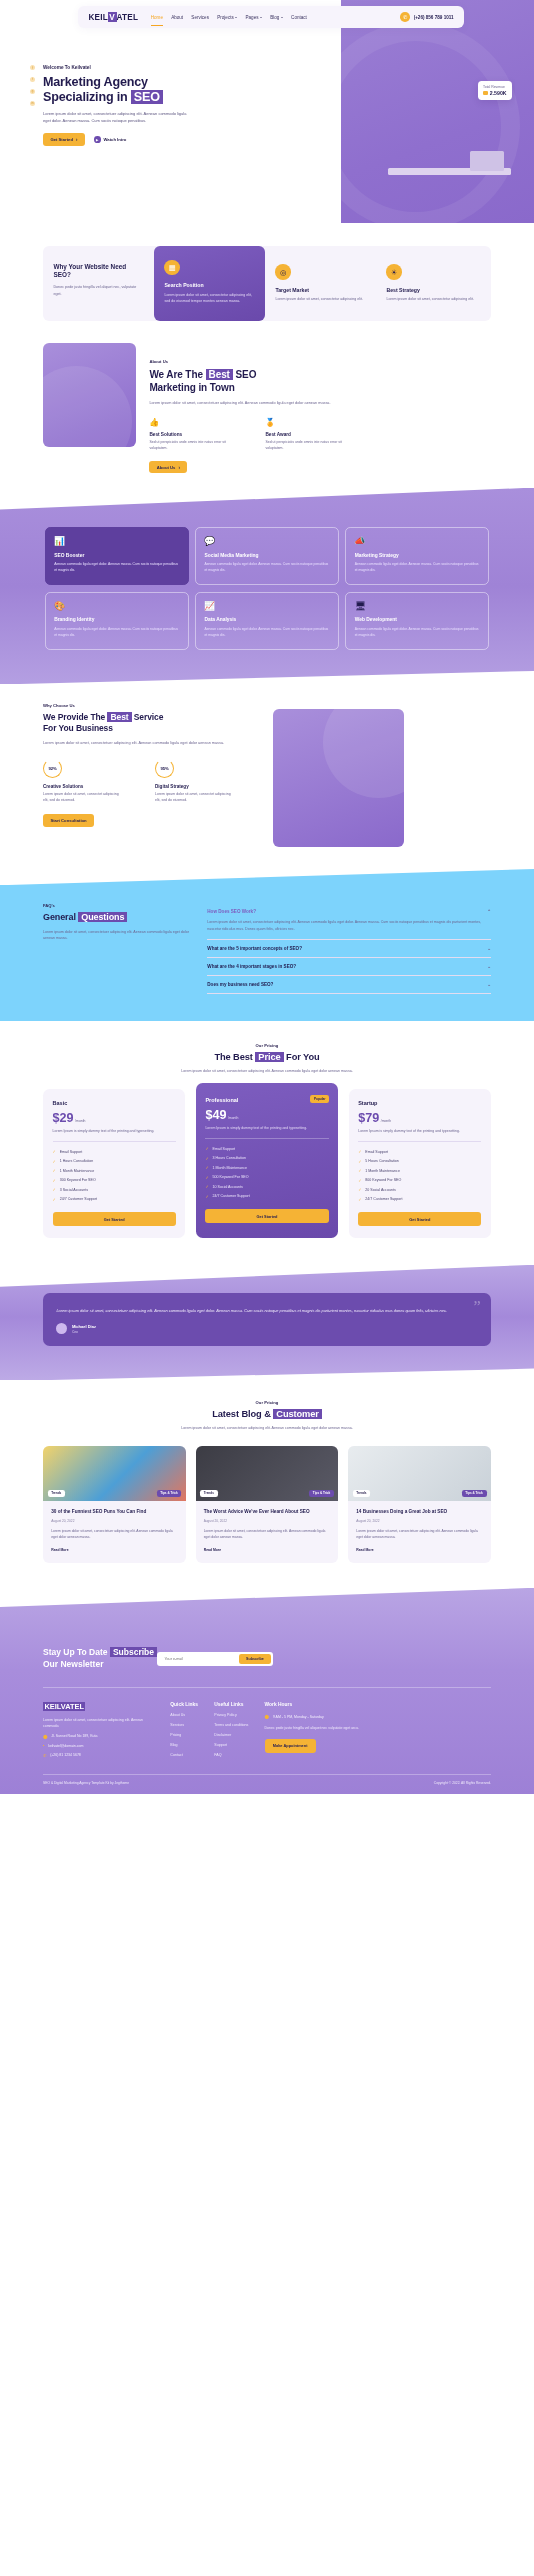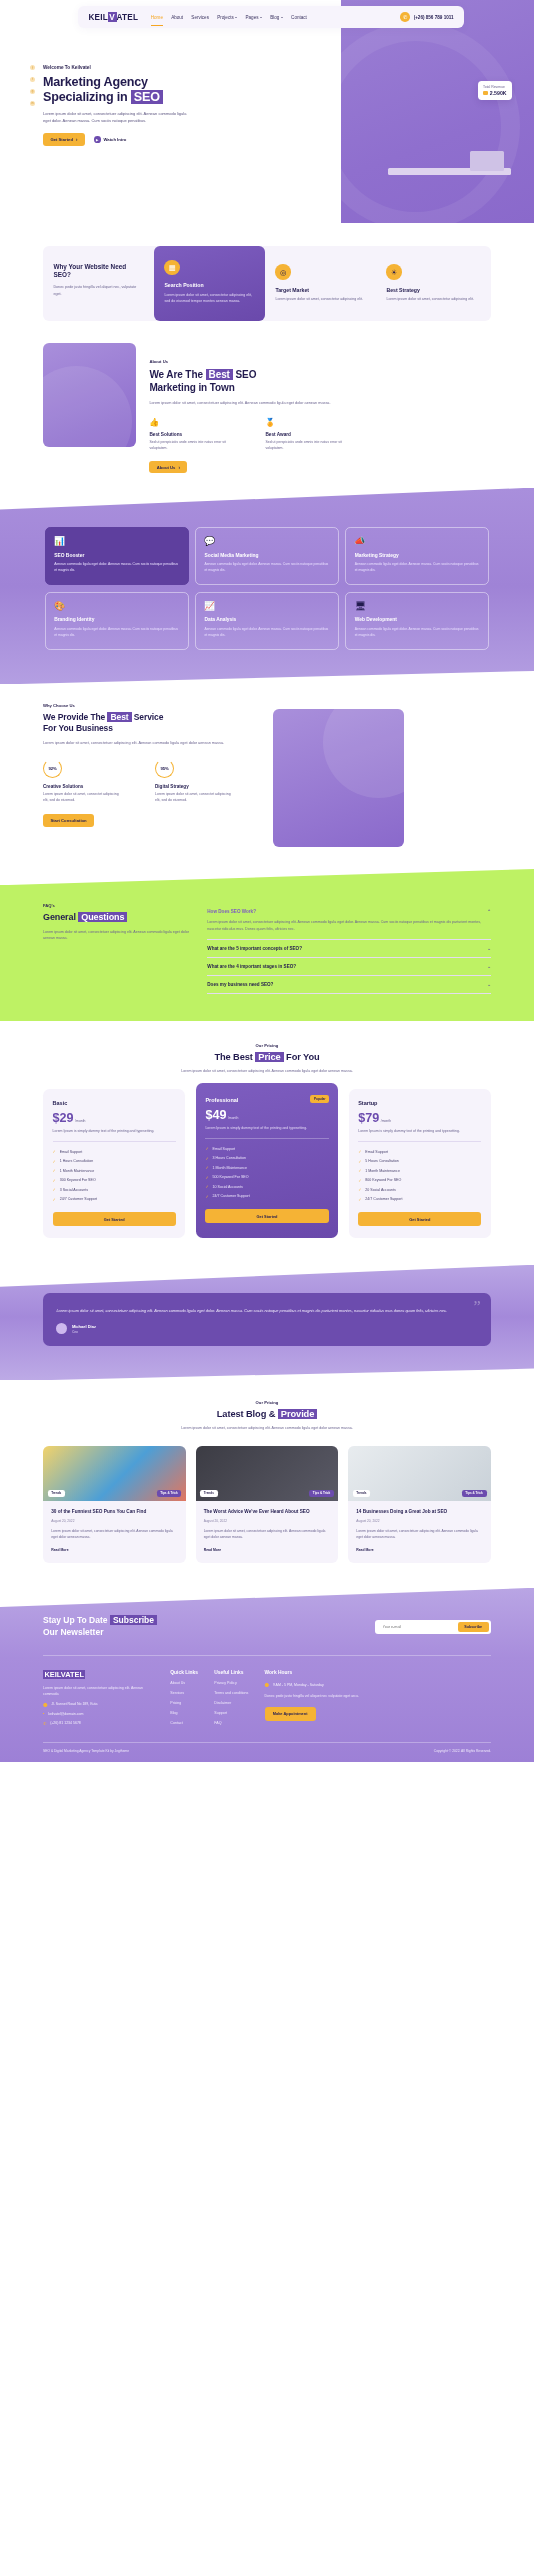--- a/index.html
+++ b/index.html
@@ -113,21 +113,21 @@
   .choose-left .about-desc{width:189px;}
   .circles{display:flex;gap:30px;margin-top:12px;}
   .circ{ text-align:left; }
   .ring{ width:19.3px;height:19.3px;border-radius:50%;border:1.8px solid #f5b335;border-top-color:transparent;display:flex;align-items:center;justify-content:center;font-size:4.2px;font-weight:700;color:#221b4e;}
   .circ h5{font-size:4.6px;font-weight:700;margin-top:6px;color:#221b4e;}
   .circ p{font-size:3.5px;line-height:1.7;color:#6c6590;margin-top:3px;width:82px;}
   .choose-photo{ width:131px;height:138px;border-radius:6px;background:linear-gradient(160deg,#a98fdb,#8a69cb);position:relative;overflow:hidden;flex:none;margin-top:6px;}
   .choose-photo:after{content:"";position:absolute;right:-30px;top:-22px;width:111px;height:111px;border-radius:50%;background:rgba(255,255,255,.1);}
 
   
-  .faq{ background:#bef264; padding: 22px 43px 27px; display:flex; gap:16.3px; position:relative;}
+  .faq{ background:#7dd3fc; padding: 22px 43px 27px; display:flex; gap:16.3px; position:relative;}
   .faq:before{content:"";position:absolute;left:0;right:0;top:0;height:16.3px;background:#fff;clip-path:polygon(0 0,100% 0,100% 0,0 100%);}
   .faq-left{ width:148px; padding-top:12px; position:relative;z-index:2;}
   .faq-left .sec-title{font-size:9px;}
   .faq-left p{font-size:3.6px;line-height:1.8;color:#6c6590;margin-top:5.2px;}
   .faq-right{ flex:1; padding-top:12px; position:relative;z-index:2;}
   .faq-item{ border-bottom:0.7px solid #e3dcf0; padding:6px 0;}
   .faq-q{ display:flex;justify-content:space-between;align-items:center;font-size:4.6px;font-weight:700;color:#221b4e;cursor:pointer;}
   .faq-item.open .faq-q{ color:#7d5dbf; }
   .chev{ font-size:4.5px; color:#6c6590; }
   .faq-a{ font-size:3.6px;line-height:1.85;color:#6c6590;margin-top:5.2px;}
@@ -186,21 +186,21 @@
   .tagR{ position:absolute;right:4.5px;bottom:4.5px;background:#6c4cae;color:#fff;font-size:3.1px;font-weight:700;padding:1.5px 3.7px;border-radius:2.2px;}
   .blog-body{ padding:7.4px 8.2px 9.6px;}
   .blog-body h4{font-size:4.7px;line-height:1.4;font-weight:700;color:#221b4e;}
   .blog-meta{font-size:3.2px;color:#8b84a8;margin-top:3.7px;}
   .blog-body p{font-size:3.4px;line-height:1.8;color:#6c6590;margin-top:4.5px;}
   .read{font-size:3.4px;font-weight:700;color:#221b4e;margin-top:6px;display:inline-block;}
 
   
   .footer{ position:relative; background:linear-gradient(180deg,#b9a5e4 0%, #a88ddc 40%, #9d80d6 100%); padding: 27px 43px 0;}
   .footer:before{content:"";position:absolute;left:0;right:0;top:-0.7px;height:19.3px;background:#fff;clip-path:polygon(0 0,100% 0,100% 0,0 100%);}
-  .news{ display:flex; align-items:center; justify-content:space-between; position:relative;z-index:3; padding-bottom:16.3px;}
+  .news{ display:flex; align-items:center; position:relative;z-index:3; padding-bottom:16.3px;margin-top:32px;}
   .news h2{font-size:8.5px;font-weight:700;color:#fff;line-height:1.35;}
   .news h2 .hl{background:#6c4cae;padding:0 3px;}
   .news-form{ display:flex; background:#fff;border-radius:3px;padding:2.2px;gap:2.2px;}
   .news-form input{ border:none;outline:none;font-size:3.7px;padding:3px 5.2px;width:78px;color:#2b2250;font-family:"Liberation Sans",sans-serif;}
   .news-form button{ background:#f5b335;border:none;color:#2b2250;font-size:3.7px;font-weight:700;padding:3px 6.7px;border-radius:2.2px;cursor:pointer;}
   .fhr{height:0.7px;background:rgba(255,255,255,.3);}
   .fcols{ display:flex; padding: 15px 0 16.3px; gap:16.3px; position:relative;z-index:3;}
   .fc1{width:111px;}
   .flogo{ font-size:7.4px;font-weight:700;color:#fff; }
   .flogo .hl{background:#6c4cae;padding:0 1.5px;}
@@ -543,21 +543,21 @@
         <div>
           <div class="nm">Michael Diaz</div>
           <div class="rl">Ceo</div>
         </div>
       </div>
     </div>
   </section>
 
   <section class="blog">
     <div class="eyebrow">Our Pricing</div>
-    <h2 class="sec-title"><span>Latest Blog</span> &amp; <span class="hl">Provide</span></h2>
+    <h2 class="sec-title"><span>Latest Blog</span> &amp; <span class="hl">Customer</span></h2>
     <p class="lead">Lorem ipsum dolor sit amet, consectetuer adipiscing elit. Aenean commodo ligula eget dolor aenean massa.</p>
     <div class="blog-grid">
       <article class="blog-card">
         <div class="blog-img i1">
           <span class="tagL">Trends</span>
           <span class="tagR">Tips &amp; Trick</span>
         </div>
         <div class="blog-body">
           <h4>30 of the Funniest SEO Puns You Can Find</h4>
           <div class="blog-meta">August 20, 2022</div>

